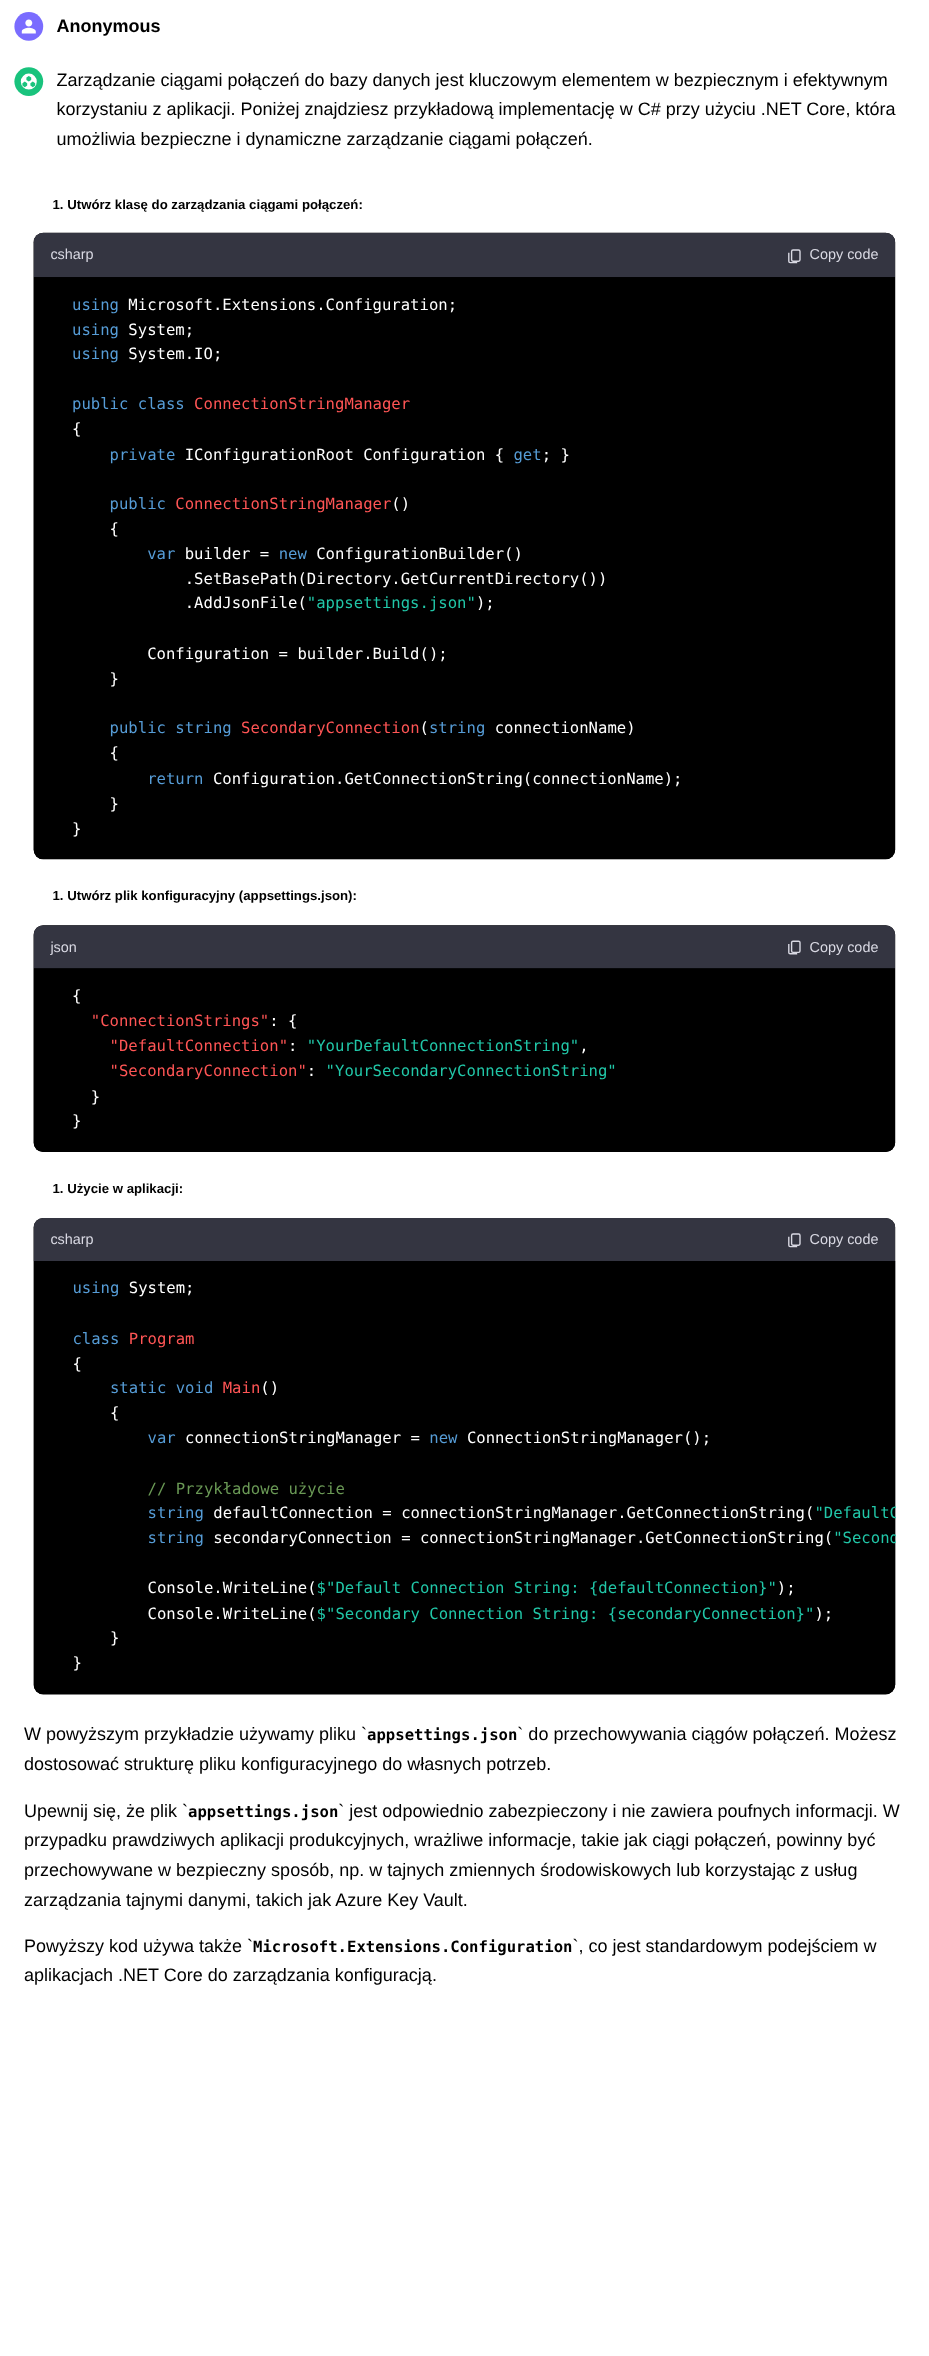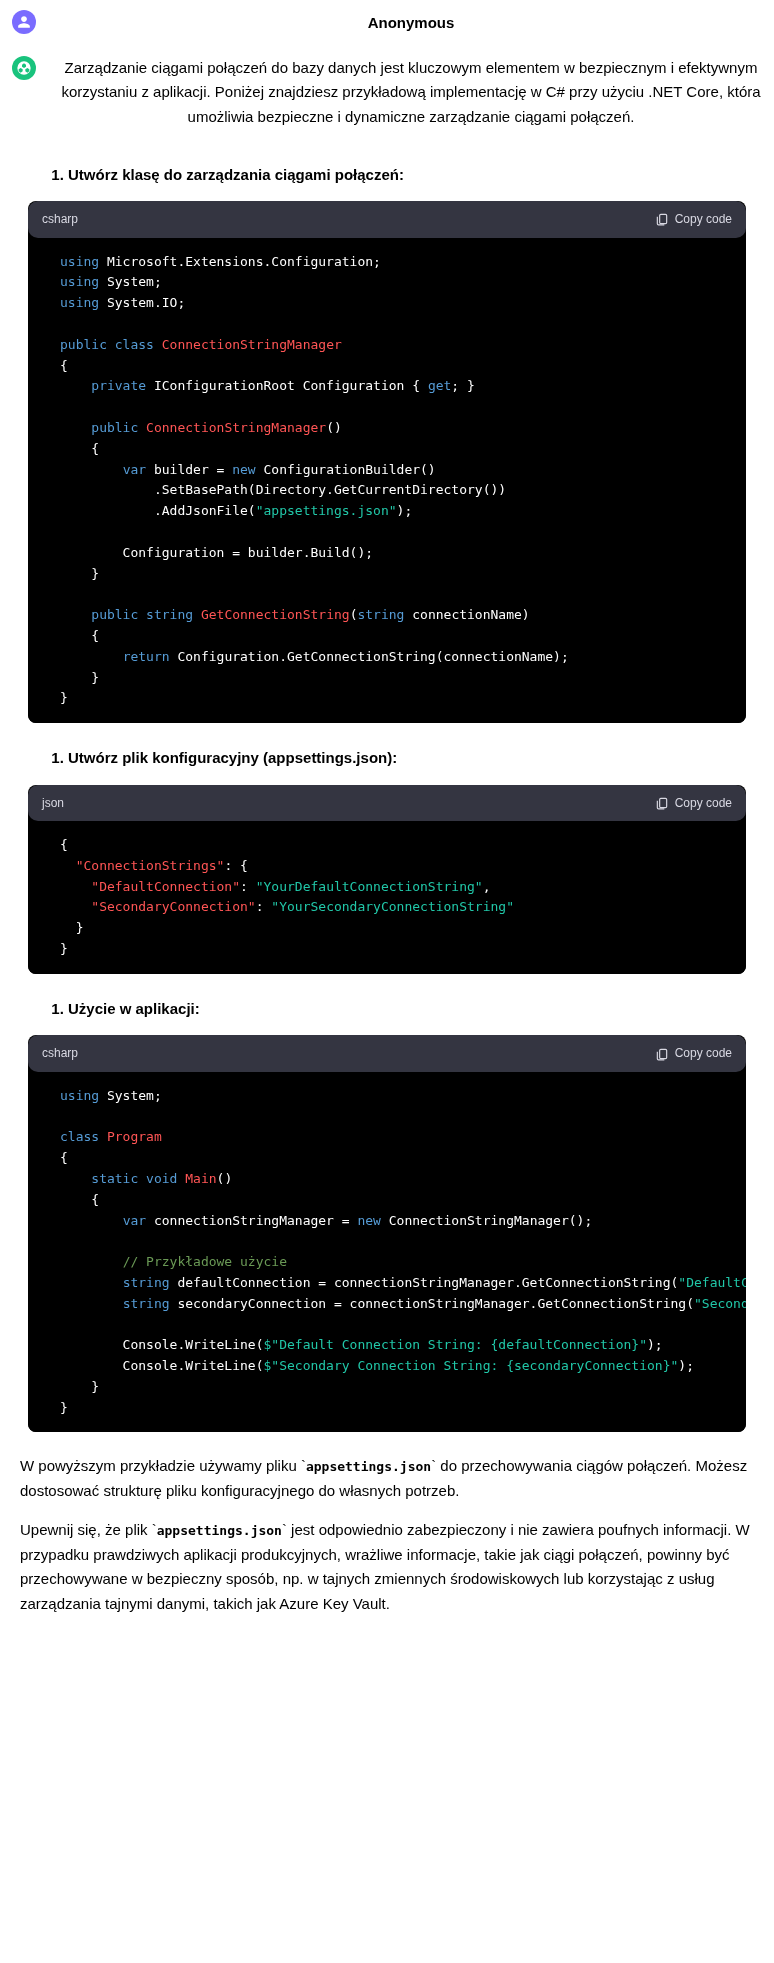--- a/index.html
+++ b/index.html
@@ -5,49 +5,48 @@
   * { box-sizing: border-box; margin: 0; padding: 0; }
   body {
     font-family: -apple-system, BlinkMacSystemFont, "Segoe UI", Helvetica, Arial, sans-serif;
     background: #fff;
     color: #000;
     width: 774px;
     padding: 10px 0 30px 0;
     font-size: 15px;
     line-height: 1.7;
   }
-  .msg { display: flex; gap: 24px; padding: 0 12px; margin-bottom: 18px; text-align: center; }
+  .msg { display: flex; gap: 11px; padding: 0 12px; margin-bottom: 18px; }
   .avatar {
     width: 24px; height: 24px; border-radius: 50%;
     flex-shrink: 0; display:flex; align-items:center; justify-content:center;
   }
   .avatar.user { background:#7a6cff; }
   .avatar.user svg { width:14px; height:14px; fill:#fff; }
   .avatar.bot { background:#19c37d; }
   .avatar.bot svg { width:16px; height:16px; fill:#fff; }
   .content { flex:1; min-width:0; }
   .name { font-weight:700; font-size:15px; margin-bottom:2px; }
   .para { margin-bottom: 14px; line-height:1.65; }
   ol.step { list-style: decimal; padding-left: 44px; margin: 10px 12px 14px 12px; }
-  ol.step li { font-weight:700; font-size:15px;margin-left:12px; }
+  ol.step li { font-weight:700; font-size:11px; }
   .codeblock {
     margin: 0 28px 22px 28px;
     border-radius: 8px;
     overflow: hidden;
     background: #000;
   }
   .codeheader {
     background: #343541;
     color: #d9d9e3;
     font-size: 12px;
     padding: 8px 14px;
     display:flex;
     justify-content: space-between;
     align-items:center;
-    border-radius:10px;
   }
   .copybtn { display:flex; align-items:center; gap:6px; cursor:pointer; color:#d9d9e3; font-size:12px;text-align:right; }
   .copybtn svg { width:14px; height:14px; stroke:#d9d9e3; fill:none; stroke-width:2; }
   pre {
     padding: 14px 32px;
     overflow-x: auto;
     font-family: "Consolas", "Menlo", monospace;
     font-size: 13px;
     line-height: 1.6;
     color: #fff;
@@ -119,21 +118,21 @@
 
     <span class="tk-kw">public</span> <span class="tk-cls">ConnectionStringManager</span>()
     {
         <span class="tk-kw">var</span> builder = <span class="tk-kw">new</span> ConfigurationBuilder()
             .SetBasePath(Directory.GetCurrentDirectory())
             .AddJsonFile(<span class="tk-str">"appsettings.json"</span>);
 
         Configuration = builder.Build();
     }
 
-    <span class="tk-kw">public</span> <span class="tk-kw">string</span> <span class="tk-cls">GetConnectionString</span>(<span class="tk-kw">string</span> connectionName)
+    <span class="tk-kw">public</span> <span class="tk-kw">string</span> <span class="tk-cls">SecondaryConnection</span>(<span class="tk-kw">string</span> connectionName)
     {
         <span class="tk-kw">return</span> Configuration.GetConnectionString(connectionName);
     }
 }</pre>
 </div>
 
 <ol class="step">
   <li>Utwórz plik konfiguracyjny (appsettings.json):</li>
 </ol>
 
@@ -189,13 +188,16 @@
 }</pre>
 </div>
 
 <div class="outro">
   <p>
     <span>W powyższym przykładzie używamy pliku </span>`<code class="inline">appsettings.json</code>`<span> do przechowywania ciągów połączeń. Możesz dostosować strukturę pliku konfiguracyjnego do własnych potrzeb.</span>
   </p>
   <p>
     <span>Upewnij się, że plik </span>`<code class="inline">appsettings.json</code>`<span> jest odpowiednio zabezpieczony i nie zawiera poufnych informacji. W przypadku prawdziwych aplikacji produkcyjnych, wrażliwe informacje, takie jak ciągi połączeń, powinny być przechowywane w bezpieczny sposób, np. w tajnych zmiennych środowiskowych lub korzystając z usług zarządzania tajnymi danymi, takich jak Azure Key Vault.</span>
   </p>
+  <p>
+    <span>Powyższy kod używa także </span>`<code class="inline">Microsoft.Extensions.Configuration</code>`<span>, co jest standardowym podejściem w aplikacjach .NET Core do zarządzania konfiguracją.</span>
+  </p>
 </div>
 
 </body></html>

